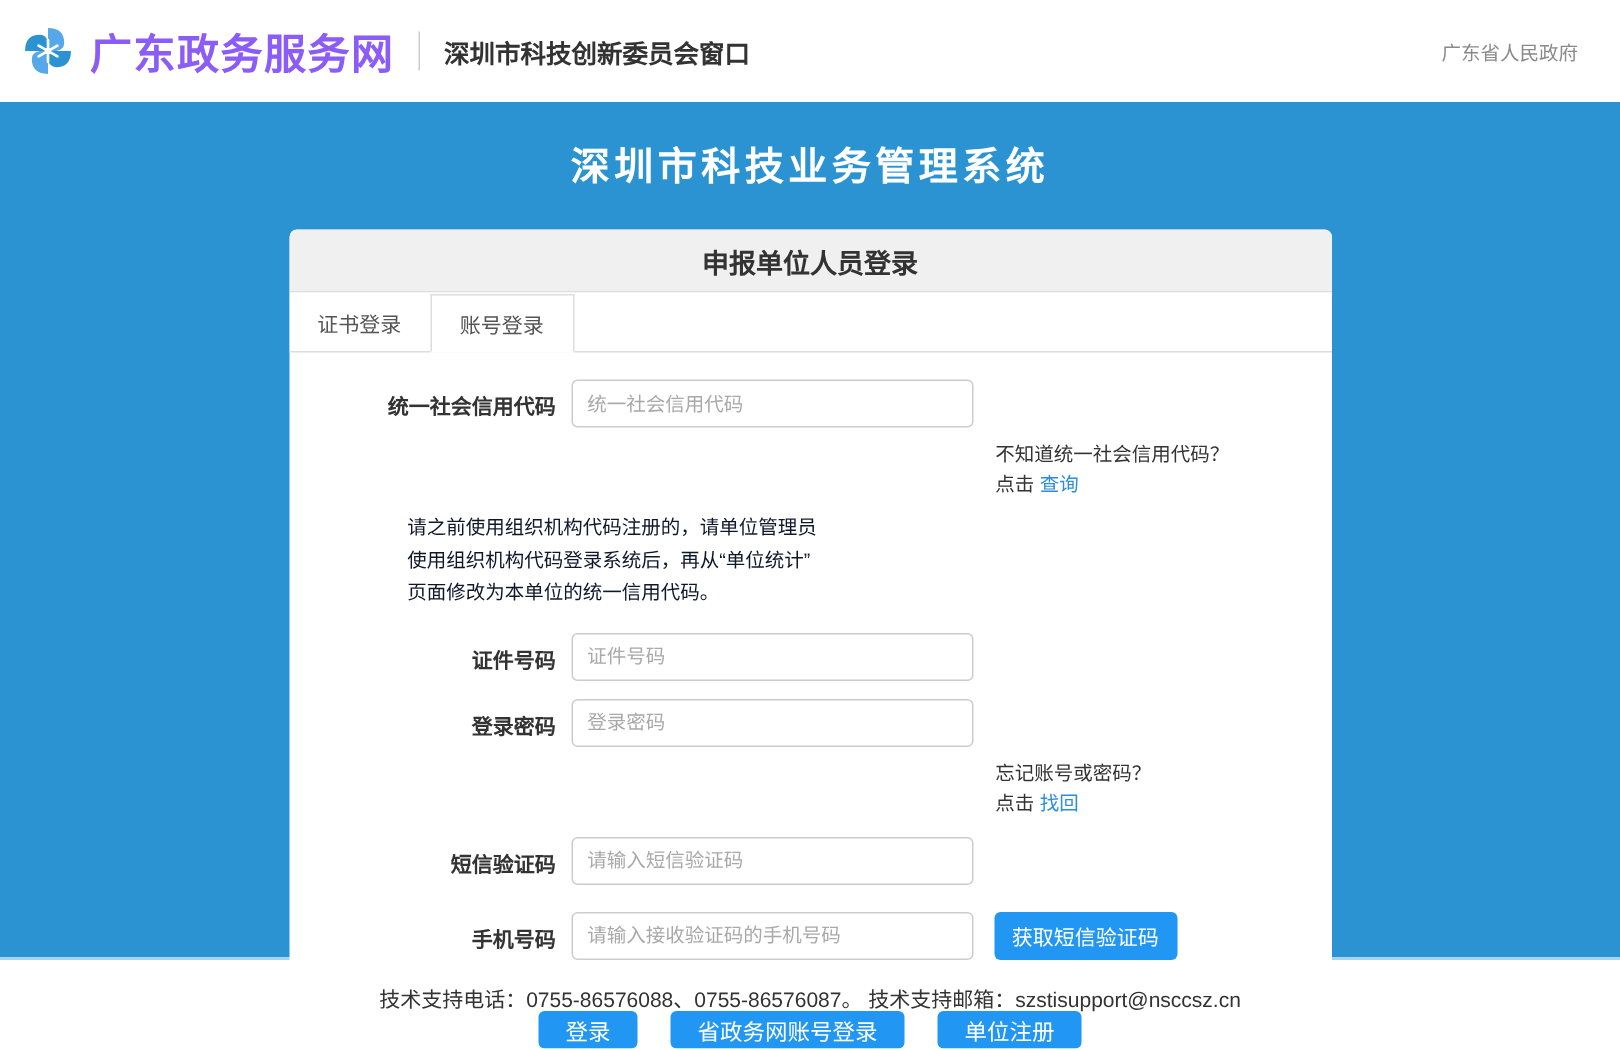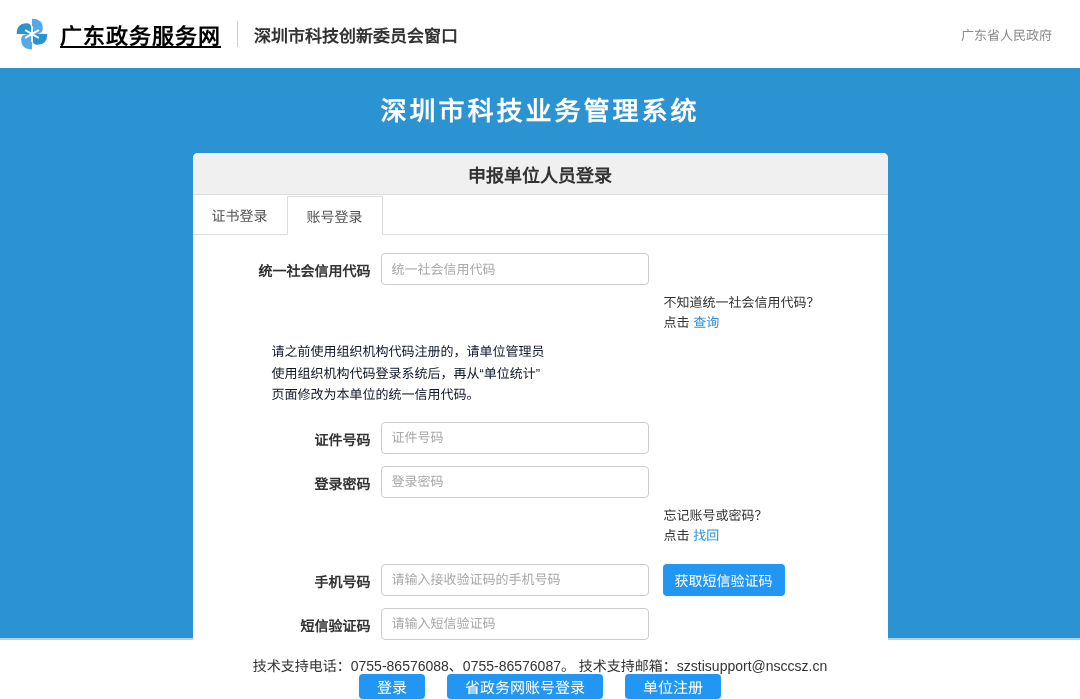--- a/index.html
+++ b/index.html
@@ -4,21 +4,21 @@
 <style>
   * { margin:0; padding:0; box-sizing:border-box; }
   html,body { width:1080px; height:699px; background:#fff; overflow:hidden;
     font-family:"Liberation Sans","DejaVu Sans",sans-serif; }
 
   
   .top-header { height:68px; background:#fff; display:flex; align-items:center;
     padding:0 28px 0 14px; }
   .logo-wrap { display:flex; align-items:center; }
   .logo-icon { width:36px; height:36px; margin-right:10px; }
-  .site-name { font-size:22px; font-weight:bold; color:#000000; letter-spacing:1px;text-decoration:underline; }
+  .site-name { font-size:28px; font-weight:bold; color:#8b5cf6; letter-spacing:1px; }
   .header-divider { width:1px; height:26px; background:#cccccc; margin:0 16px; }
   .window-name { font-size:17px; font-weight:bold; color:#333; }
   .header-right { margin-left:auto; font-size:13px; color:#8a8a8a; }
 
   
   .hero { height:572px; background:#2b93d2; border-bottom:2px solid #a8d4ef; }
   .system-title { text-align:center; padding-top:22px; color:#ffffff;
     font-family:"Liberation Serif","DejaVu Serif",serif;
     font-size:26px; font-weight:bold; letter-spacing:3px; }
 
@@ -123,29 +123,29 @@
 
       <div class="form-row">
         <div class="form-label">登录密码</div>
         <input class="form-input" type="text" placeholder="登录密码" style="">
         <div class="row-side">
           <span>忘记账号或密码？</span><br>
           <span>点击 </span><a>找回</a>
         </div>
       </div>
 
+      <div class="form-row">
+        <div class="form-label">短信验证码</div>
+        <input class="form-input" type="text" placeholder="请输入短信验证码" style="">
+      </div>
+
       <div class="form-row gap-lg">
         <div class="form-label">手机号码</div>
         <input class="form-input" type="text" placeholder="请输入接收验证码的手机号码" style="">
         <button class="sms-btn">获取短信验证码</button>
-      </div>
-
-      <div class="form-row">
-        <div class="form-label">短信验证码</div>
-        <input class="form-input" type="text" placeholder="请输入短信验证码" style="">
       </div>
 
       <div class="btn-row">
         <button class="btn">登录</button>
         <button class="btn">省政务网账号登录</button>
         <button class="btn">单位注册</button>
       </div>
     </div>
 
     <div class="card-footer">

